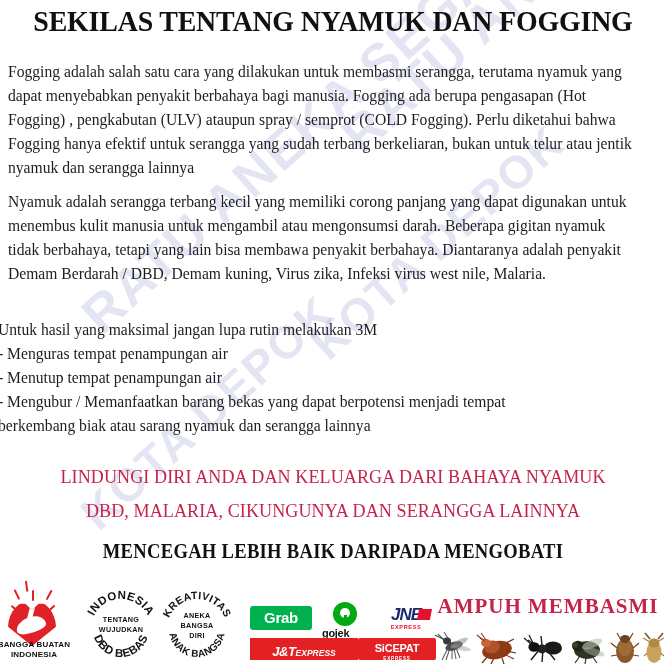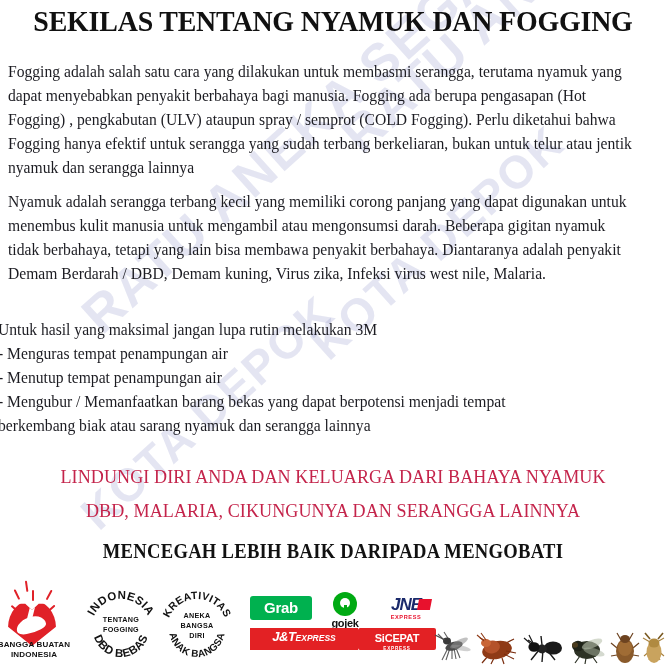--- a/index.html
+++ b/index.html
@@ -97,27 +97,27 @@
   .stamp .mid{
     position:absolute;left:0;top:26px;width:74px;text-align:center;
     font-family:"Liberation Sans",sans-serif;font-weight:700;font-size:7.2px;
     color:#111;line-height:10px;letter-spacing:.3px;
   }
   #stamp-dbd{left:84px;}
   #stamp-ras{left:160px;}
 
   
   .logos{position:absolute;left:250px;top:4px;width:180px;height:70px;}
-  .lg{position:absolute;}
+  .lg{position:absolute;margin-top:10px;}
   .grab{
     left:0;top:4px;width:62px;height:24px;background:#00b14f;border-radius:3px;
     color:#fff;font-family:"Liberation Sans",sans-serif;font-weight:700;font-size:15px;
     line-height:24px;text-align:center;letter-spacing:-.3px;
   }
-  .gojek{left:72px;top:0px;width:46px;text-align:center;}
+  .gojek{left:72px;top:0px;width:46px;}
   .gojek .gcirc{
     width:24px;height:24px;border-radius:50%;background:#00aa13;margin:0 auto;position:relative;
   }
   .gojek .gcirc:after{
     content:"";position:absolute;left:7px;top:6px;width:10px;height:10px;border-radius:50%;
     background:#fff;box-shadow:0 0 0 0 #fff;
   }
   .gojek .gcirc:before{
     content:"";position:absolute;left:10.5px;top:13px;width:3px;height:8px;background:#00aa13;z-index:2;
   }
@@ -133,21 +133,21 @@
   .jne .jbar{
     position:absolute;right:2px;top:3px;width:15px;height:11px;background:#e8112d;
     clip-path:polygon(14% 0,100% 0,86% 100%,0 100%);
   }
   .jne .jsub{
     font-family:"Liberation Sans",sans-serif;font-weight:700;font-size:5.6px;
     color:#e8112d;letter-spacing:.6px;margin-top:1px;
   }
   .jnt{
     left:0;top:36px;width:108px;height:22px;background:#e32124;border-radius:0;
-    text-align:center;line-height:18px;
+    text-align:center;line-height:28px;
     font-family:"Liberation Sans",sans-serif;font-weight:700;font-style:italic;
     font-size:13px;color:#fff;letter-spacing:-.4px;
   }
   .jnt i{font-size:8.5px;letter-spacing:0;font-style:italic;}
   .sicepat{
     left:108px;top:36px;width:78px;height:22px;background:#e32124;border-radius:2px;
     text-align:center;
     font-family:"Liberation Sans",sans-serif;font-weight:700;color:#fff;
   }
   .sicepat .stop{font-size:11px;line-height:15px;letter-spacing:-.2px;padding-top:3px;}
@@ -226,21 +226,21 @@
         </defs>
         <text font-family="Liberation Sans, sans-serif" font-size="11.5" font-weight="bold" fill="#111" letter-spacing="0.4">
           <textPath href="#arcTop1" startOffset="50%" text-anchor="middle" id="dbdTop">INDONESIA</textPath>
         </text>
         <text font-family="Liberation Sans, sans-serif" font-size="11.5" font-weight="bold" fill="#111" letter-spacing="0.4">
           <textPath href="#arcBot1" startOffset="50%" text-anchor="middle" id="dbdBot">DBD BEBAS</textPath>
         </text>
       </svg>
       <div class="mid">
         <div>TENTANG</div>
-        <div>FOGGING</div>
+        <div>WUJUDKAN</div>
       </div>
     </div>
 
     <div class="stamp" id="stamp-ras">
       <svg viewBox="0 0 74 74">
         <defs>
           <path id="arcTop2" d="M 7,40 A 30,30 0 0 1 67,40"></path>
           <path id="arcBot2" d="M 9,40 A 28,28 0 0 0 65,40"></path>
         </defs>
         <text font-family="Liberation Sans, sans-serif" font-size="10.5" font-weight="bold" fill="#111" letter-spacing="0.3">
@@ -277,20 +277,21 @@
         <span>J&amp;T</span><i>EXPRESS</i>
       </div>
 
       <div class="lg sicepat">
         <div class="stop">SiCEPAT</div>
         <div class="ssub">EXPRESS</div>
       </div>
     </div>
 
     <div class="right">
+      <div class="ampuh">AMPUH  MEMBASMI</div>
       <div class="bugs">
 
         <div class="bug" style="left:2px;">
           <svg width="42" height="40" viewBox="0 0 42 40">
             <g stroke="#5f5f5f" stroke-width="1.1" fill="none">
               <path d="M10 34 L16 22 M14 34 L18 22 M20 33 L20 22 M24 33 L22 22 M28 32 L24 22"></path>
               <path d="M6 8 L16 18 M12 6 L19 17"></path>
             </g>
             <ellipse cx="22" cy="20" rx="9" ry="4.2" fill="#4a4a4a" transform="rotate(-18 22 20)"></ellipse>
             <ellipse cx="15" cy="15" rx="4" ry="3.4" fill="#3a3a3a"></ellipse>

